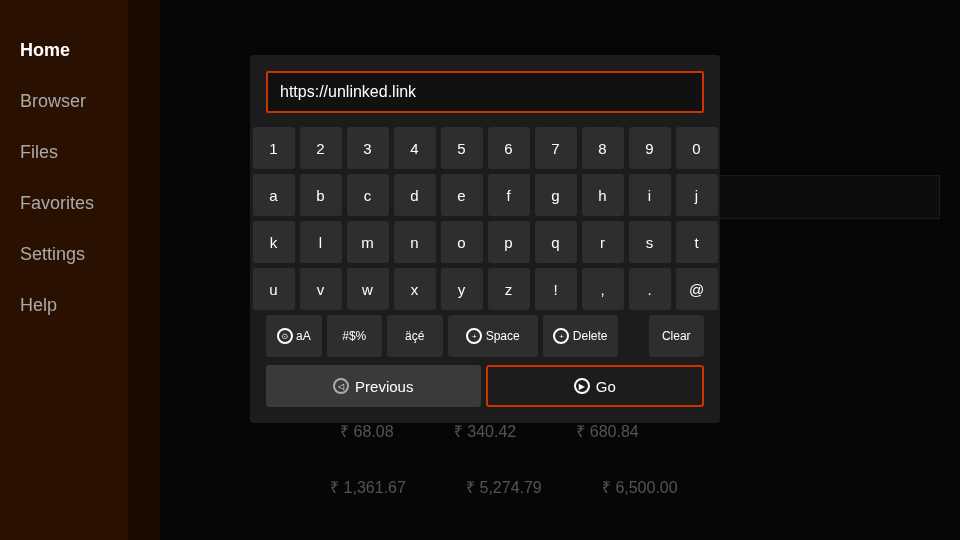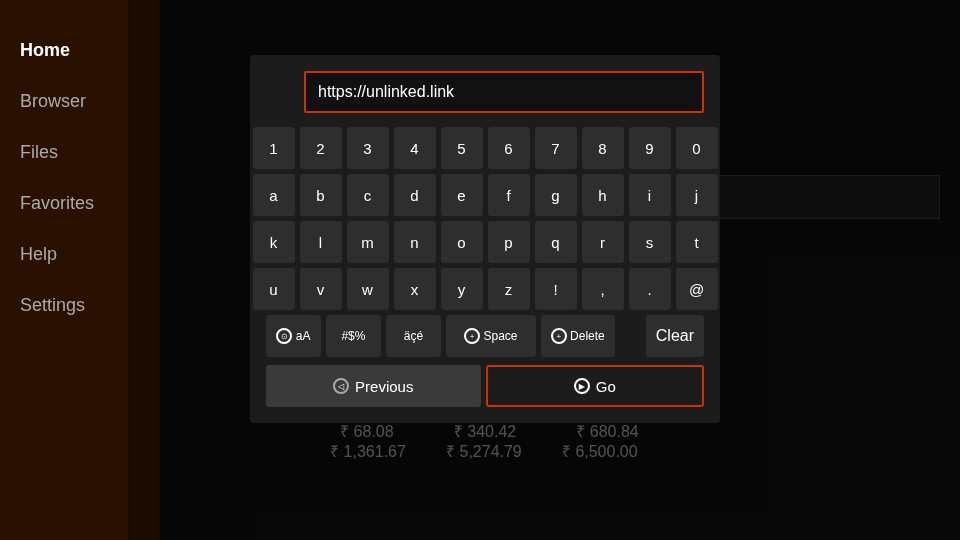--- a/index.html
+++ b/index.html
@@ -63,21 +63,21 @@
     }
 
     .price-row {
       position: absolute;
       display: flex;
       gap: 60px;
       color: #ccc;
       font-size: 16px;
     }
     .price-row-1 { top: 420px; left: 180px; align-items: center; }
-    .price-row-2 { top: 440px; left: 170px; gap: 40px; }
+    .price-row-2 { top: 476px; left: 170px; }
 
     
     .overlay {
       position: absolute;
       left: 160px; top: 0;
       width: 800px;
       height: 540px;
       background: rgba(0,0,0,0.6);
       z-index: 5;
     }
@@ -90,21 +90,20 @@
       width: 470px;
       background: #1c1c1c;
       border-radius: 4px;
       z-index: 10;
       padding: 16px 16px 16px 16px;
     }
 
     
     .url-input-wrapper {
       margin-bottom: 14px;
-      margin-left: 38px;
     }
     .url-input {
       width: 100%;
       background: #111;
       border: 2px solid #cc3300;
       color: #fff;
       font-size: 16px;
       padding: 10px 12px;
       outline: none;
       border-radius: 2px;
@@ -200,24 +199,24 @@
   <div class="sidebar-item">
     <span>Browser</span>
   </div>
   <div class="sidebar-item">
     <span>Files</span>
   </div>
   <div class="sidebar-item">
     <span>Favorites</span>
   </div>
   <div class="sidebar-item">
+    <span>Settings</span>
+  </div>
+  <div class="sidebar-item">
     <span>Help</span>
-  </div>
-  <div class="sidebar-item">
-    <span>Settings</span>
   </div>
 </div>
 
 <div class="bg-content">
   <div class="bg-input"></div>
   <div class="bg-text">
     <span>ase donation buttons:</span>
   </div>
   <div class="price-row price-row-1">
     <span>₹ 68.08</span>
@@ -298,21 +297,21 @@
         <span class="circle-icon-small">⊙</span>&nbsp;aA
       </button>
       <button class="key key-wide" style="font-size:12px;">#$%</button>
       <button class="key key-wide" style="font-size:12px;">äçé</button>
       <button class="key key-wide key-space" style="font-size:12px;">
         <span class="circle-icon-small">+</span>&nbsp;Space
       </button>
       <button class="key key-wide" style="font-size:12px;">
         <span class="circle-icon-small">+</span>&nbsp;Delete
       </button>
-      <button class="key key-wide" style="font-size:16px;margin-left:26px;">Clear</button>
+      <button class="key key-wide" style="font-size:12px;margin-left:26px;">Clear</button>
     </div>
   </div>
 
   <div class="action-row">
     <button class="action-btn btn-previous">
       <span class="circle-icon-small" style="border-color:#aaa;">◁</span>
       <span>Previous</span>
     </button>
     <button class="action-btn btn-go">
       <span class="circle-icon-small" style="border-color:#fff;">▶</span>

